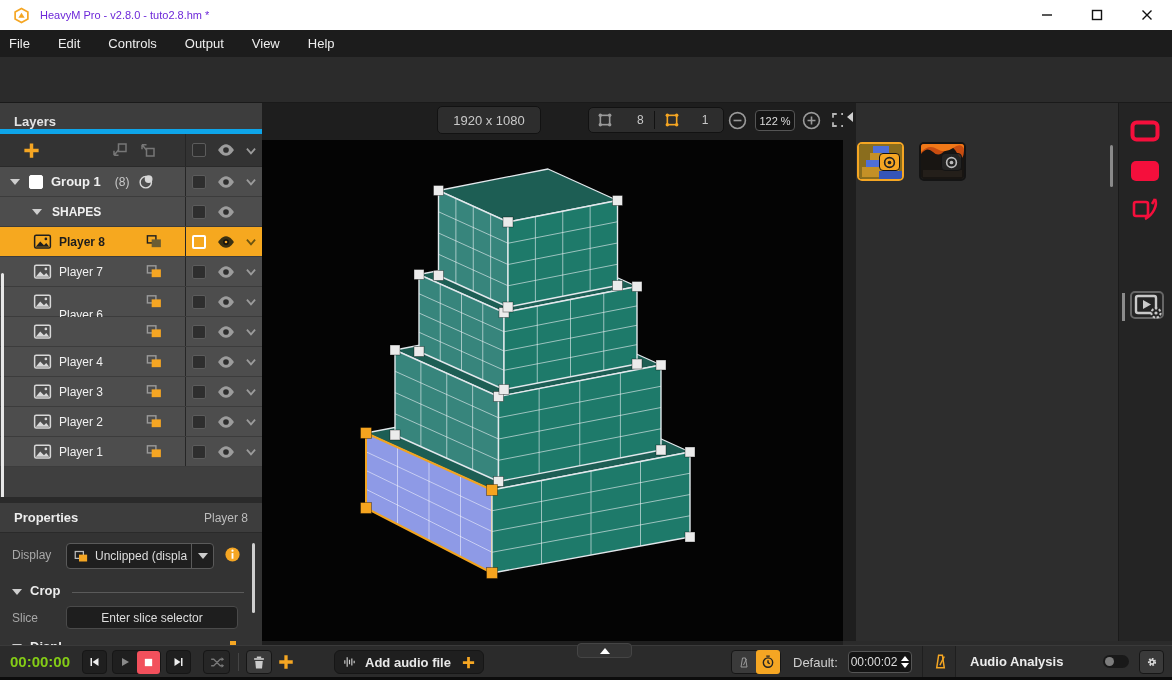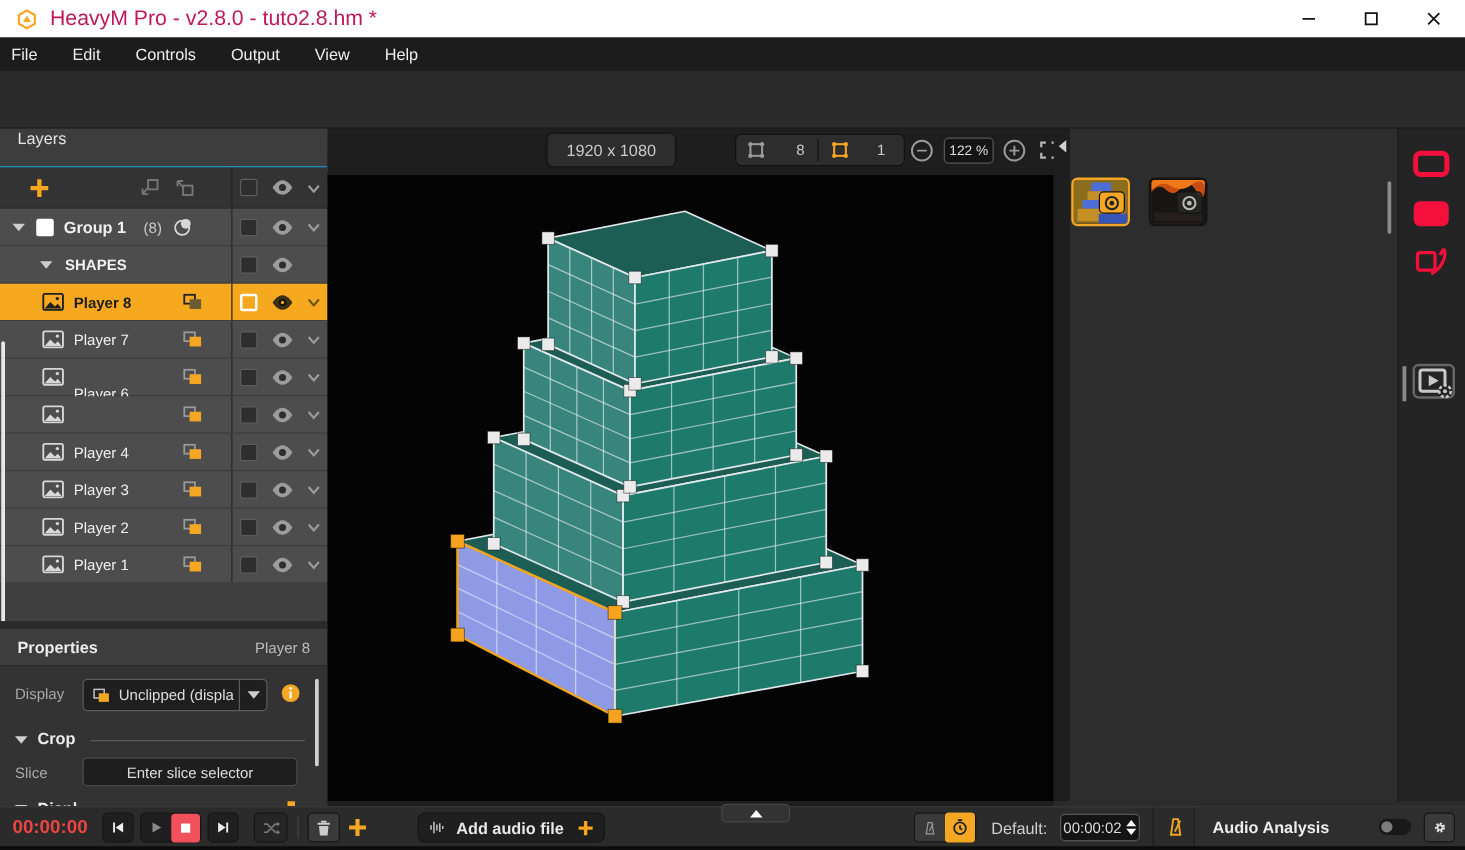--- a/index.html
+++ b/index.html
@@ -4,21 +4,21 @@
 <style>
   * { margin:0; padding:0; box-sizing:border-box; }
   html,body { width:1172px; height:680px; background:#111; overflow:hidden;
               font-family:"Liberation Sans", sans-serif; }
   .abs { position:absolute; }
   #app { position:relative; width:1172px; height:680px; background:#2b2b2b; }
 
   
   #titlebar { left:0; top:0; width:1172px; height:30px; background:#ffffff; display:flex; align-items:center; }
   #titlebar .logo { width:17px; height:17px; margin-left:13px; }
-  #titlebar .title { margin-left:10px; font-size:17px; color:#be185d; }
+  #titlebar .title { margin-left:10px; font-size:11px; color:#6d28d9; }
   .winbtns { position:absolute; right:0; top:0; height:30px; display:flex; }
   .winbtn { width:50px; height:30px; display:flex; align-items:center; justify-content:center; color:#111; font-size:14px; }
 
   
   #menubar { left:0; top:30px; width:1172px; height:27px; background:#1c1c1c; display:flex; align-items:center; }
   .menu-item { color:#eee; font-size:13px; padding:0 14px; height:27px; line-height:27px; }
   .menu-item:first-child { padding-left:9px; }
 
   
   #toolbar { left:0; top:57px; width:1172px; height:46px; background:#2b2b2b; border-bottom:1px solid #1a1a1a; }
@@ -30,22 +30,22 @@
   #bright-knob { position:absolute; right:-2px; top:-5px; width:14px; height:14px; border-radius:50%; background:#f5a623; }
   .numbox { background:#141414; border:1px solid #555; border-radius:4px; color:#ddd; font-size:12px;
             display:flex; align-items:center; justify-content:center; gap:4px; }
   .spin { display:flex; flex-direction:column; gap:2px; }
   .spin i { width:0; height:0; border-left:4px solid transparent; border-right:4px solid transparent; }
   .spin .up { border-bottom:5px solid #bbb; } .spin .dn { border-top:5px solid #bbb; }
   .vsep { position:absolute; width:1px; background:#454545; }
 
   
   #layers-panel { left:0; top:103px; width:262px; height:542px; background:#3f3f3f; }
-  .panel-header { height:31px; background:#3d3d3d; border-bottom:1px solid #0ea5e9; display:flex; align-items:flex-start;
-                  color:#e3e3e3; font-weight:normal; font-size:13px; padding:0 14px; }
+  .panel-header { height:31px; background:#3d3d3d; border-bottom:5px solid #0ea5e9; display:flex; align-items:flex-end;
+                  color:#e3e3e3; font-weight:bold; font-size:13px; padding:0 14px; }
   #layer-toolbar { position:relative; height:33px; background:#333333; border-bottom:1px solid #2a2a2a; }
   .lrow { position:relative; height:30px; background:#4d4d4d; border-bottom:1px solid #3c3c3c; display:flex; align-items:center;
           color:#f0f0f0; font-size:12px; }
   .lrow.sel { background:#f6a81f; color:#1d1d1d; font-weight:bold; }
   .rowline { position:absolute; left:185px; top:0; width:1px; height:100%; background:#262626; }
   .swatch { position:absolute; left:192px; top:8px; width:14px; height:14px; background:#2e2e2e; border:1px solid #5c5c5c; border-radius:2px; }
   .swatch.white { background:#fff; border-color:#fff; }
   .swatch.outline { background:transparent; border:2px solid #fff; }
   .eyec { position:absolute; left:216px; top:7px; width:20px; height:16px; color:#9c9c9c; }
   .chevc { position:absolute; left:244px; top:8px; width:14px; height:14px; color:#9c9c9c; }
@@ -84,21 +84,21 @@
 
   
   #fx-sidebar { left:1118px; top:103px; width:54px; height:538px; background:#242424; border-left:1px solid #1a1a1a; }
   .red { color:#f50f3c; }
 
   
   #bottombar { left:0; top:645px; width:1172px; height:32px; background:#2b2b2b; border-top:1px solid #3a3a3a; }
   #bottom-edge { left:0; top:677px; width:1172px; height:3px; background:#0c0c0c; }
   .pbtn { position:absolute; top:4px; height:24px; background:#1f1f1f; border:1px solid #161616; border-radius:4px;
           display:flex; align-items:center; justify-content:center; color:#e8e8e8; }
-  .timecode { color:#ef4444; font-size:15px; font-weight:bold; }
+  .timecode { color:#84cc16; font-size:15px; font-weight:bold; }
   #collapse-tab { left:577px; top:-3px; width:55px; height:15px; background:#333; border:1px solid #454545; border-radius:4px;
                   display:flex; align-items:center; justify-content:center; }
   .tab-caret { width:0; height:0; border-left:5px solid transparent; border-right:5px solid transparent; border-bottom:6px solid #fff; }
   #audio-analysis { position:absolute; left:955px; top:0; width:217px; height:31px; background:#2e2e2e; border-left:1px solid #1f1f1f;
                     display:flex; align-items:center; }
   .toggle { width:26px; height:13px; background:#191919; border-radius:7px; position:relative; }
   .toggle .knob { position:absolute; left:2px; top:2px; width:9px; height:9px; border-radius:50%; background:#7d7d7d; }
   .icon { display:inline-flex; }
   .icon svg { width:100%; height:100%; }
 </style>

